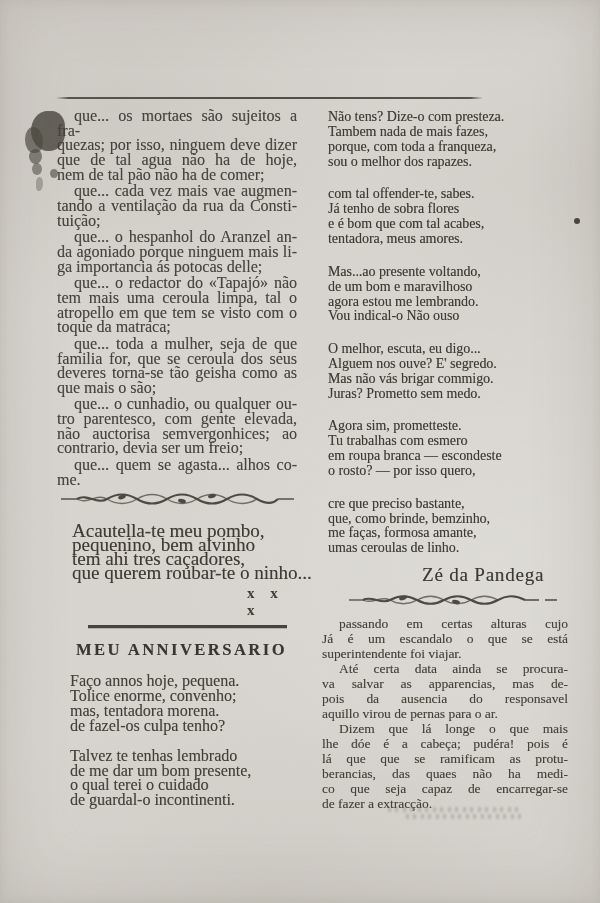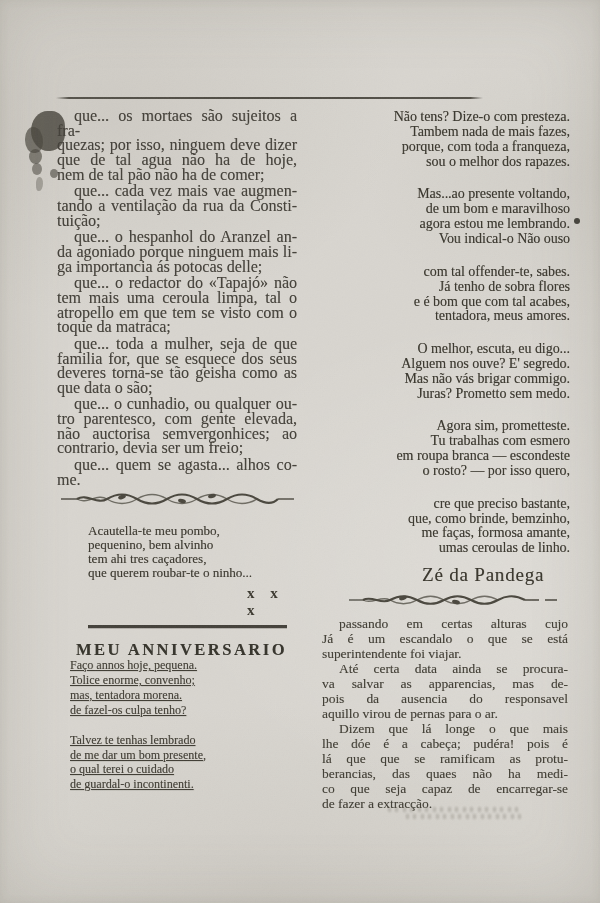--- a/index.html
+++ b/index.html
@@ -36,32 +36,32 @@
   .b6{left:14px;top:72px;width:7px;height:14px;border-radius:50% 50% 60% 40%;opacity:.35;}
   .speck{left:574px;top:218px;width:6px;height:6px;border-radius:50%;background:#35332c;opacity:.9;}
   
   .line{white-space:nowrap;}
   .prose .line{white-space:normal;text-align:justify;text-align-last:justify;}
   .prose .line:last-child{text-align-last:left;}
   .prose .para .line:first-child{text-indent:17px;}
   .left-prose{left:57px;top:109px;width:240px;font-size:16px;line-height:14.65px;
     color:#44413a;text-shadow:.3px .3px .4px rgba(62,58,48,.35);font-family:Liberation Serif, serif;}
   .left-prose .para{margin-bottom:2px;}
-  .poem-pombo{left:72px;top:524px;width:225px;font-size:13px;line-height:13.9px;
-    color:#3c3930;text-shadow:.3px .3px .4px rgba(60,56,46,.4);margin-left:16px;}
+  .poem-pombo{left:72px;top:524px;width:225px;font-size:19px;line-height:13.9px;
+    color:#3c3930;text-shadow:.3px .3px .4px rgba(60,56,46,.4);}
   .xxx{left:57px;top:585px;width:240px;padding-left:190px;box-sizing:border-box;
     font-size:15px;font-weight:bold;letter-spacing:6px;color:#3c3930;}
   .heading{left:76px;top:640px;font-size:16.5px;font-weight:bold;letter-spacing:2.5px;
     color:#36342c;text-shadow:.3px .3px .5px rgba(54,52,44,.4);}
-  .poem-anniv{left:70px;top:658px;width:230px;font-size:12px;line-height:14.9px;
-    color:#403d34;text-shadow:.3px .3px .4px rgba(60,56,46,.35);text-decoration:underline;}
+  .poem-anniv{left:70px;top:674px;width:230px;font-size:16px;line-height:14.9px;
+    color:#403d34;text-shadow:.3px .3px .4px rgba(60,56,46,.35);}
   .poem-anniv .stanza{margin-bottom:15px;}
   .right-poems{left:328px;top:110px;width:242px;font-size:13.9px;line-height:14.95px;
     color:#3a372e;text-shadow:.3px .3px .45px rgba(56,52,43,.42);}
-  .right-poems .stanza{margin-bottom:17.5px;text-align:right;}
+  .right-poems .stanza{margin-bottom:17.5px;}
   .signature{left:324px;top:564px;width:244px;padding-left:98px;box-sizing:border-box;
     font-size:19px;letter-spacing:.8px;color:#3a372e;text-shadow:.3px .3px .45px rgba(56,52,43,.4);}
   .right-prose{left:322px;top:616px;width:246px;font-size:13.4px;line-height:15px;
     color:#413e35;text-shadow:.3px .3px .4px rgba(60,56,46,.35);}
   
   .divider{stroke:#4a473e;fill:none;}
   .div-left{left:60px;top:491px;}
   .div-right{left:348px;top:593px;}
   
   .ghost{left:388px;top:805px;width:138px;height:17px;opacity:.28;filter:blur(1px);}
@@ -105,23 +105,23 @@
         <div class="line">ga importancia ás potocas delle;</div>
       </div>
     <div class="para">
         <div class="line">que... o redactor do «Tapajó» não</div>
         <div class="line">tem mais uma ceroula limpa, tal o</div>
         <div class="line">atropello em que tem se visto com o</div>
         <div class="line">toque da matraca;</div>
       </div>
     <div class="para">
         <div class="line">que... toda a mulher, seja de que</div>
-        <div class="line">familia for, que se esquece dos seus</div>
+        <div class="line">familia for, que se ceroula dos seus</div>
         <div class="line">deveres torna-se tão geisha como as</div>
-        <div class="line">que data o são;</div>
+        <div class="line">que mais o são;</div>
       </div>
     <div class="para">
         <div class="line">que... o cunhadio, ou qualquer ou-</div>
         <div class="line">tro parentesco, com gente elevada,</div>
         <div class="line">não auctorisa semvergonhices; ao</div>
         <div class="line">contrario, devia ser um freio;</div>
       </div>
     <div class="para">
         <div class="line">que... quem se agasta... alhos co-</div>
         <div class="line">me.</div>
@@ -167,30 +167,30 @@
   </div>
 
   <div class="abs right-poems">
     <div class="stanza">
         <div class="line">Não tens? Dize-o com presteza.</div>
         <div class="line">Tambem nada de mais fazes,</div>
         <div class="line">porque, com toda a franqueza,</div>
         <div class="line">sou o melhor dos rapazes.</div>
       </div>
     <div class="stanza">
+        <div class="line">com tal offender-te, sabes.</div>
+        <div class="line">Já tenho de sobra flores</div>
+        <div class="line">e é bom que com tal acabes,</div>
+        <div class="line">tentadora, meus amores.</div>
+      </div>
+    <div class="stanza">
         <div class="line">Mas...ao presente voltando,</div>
         <div class="line">de um bom e maravilhoso</div>
         <div class="line">agora estou me lembrando.</div>
         <div class="line">Vou indical-o Não ouso</div>
-      </div>
-    <div class="stanza">
-        <div class="line">com tal offender-te, sabes.</div>
-        <div class="line">Já tenho de sobra flores</div>
-        <div class="line">e é bom que com tal acabes,</div>
-        <div class="line">tentadora, meus amores.</div>
       </div>
     <div class="stanza">
         <div class="line">O melhor, escuta, eu digo...</div>
         <div class="line">Alguem nos ouve? E' segredo.</div>
         <div class="line">Mas não vás brigar commigo.</div>
         <div class="line">Juras? Prometto sem medo.</div>
       </div>
     <div class="stanza">
         <div class="line">Agora sim, prometteste.</div>
         <div class="line">Tu trabalhas com esmero</div>

